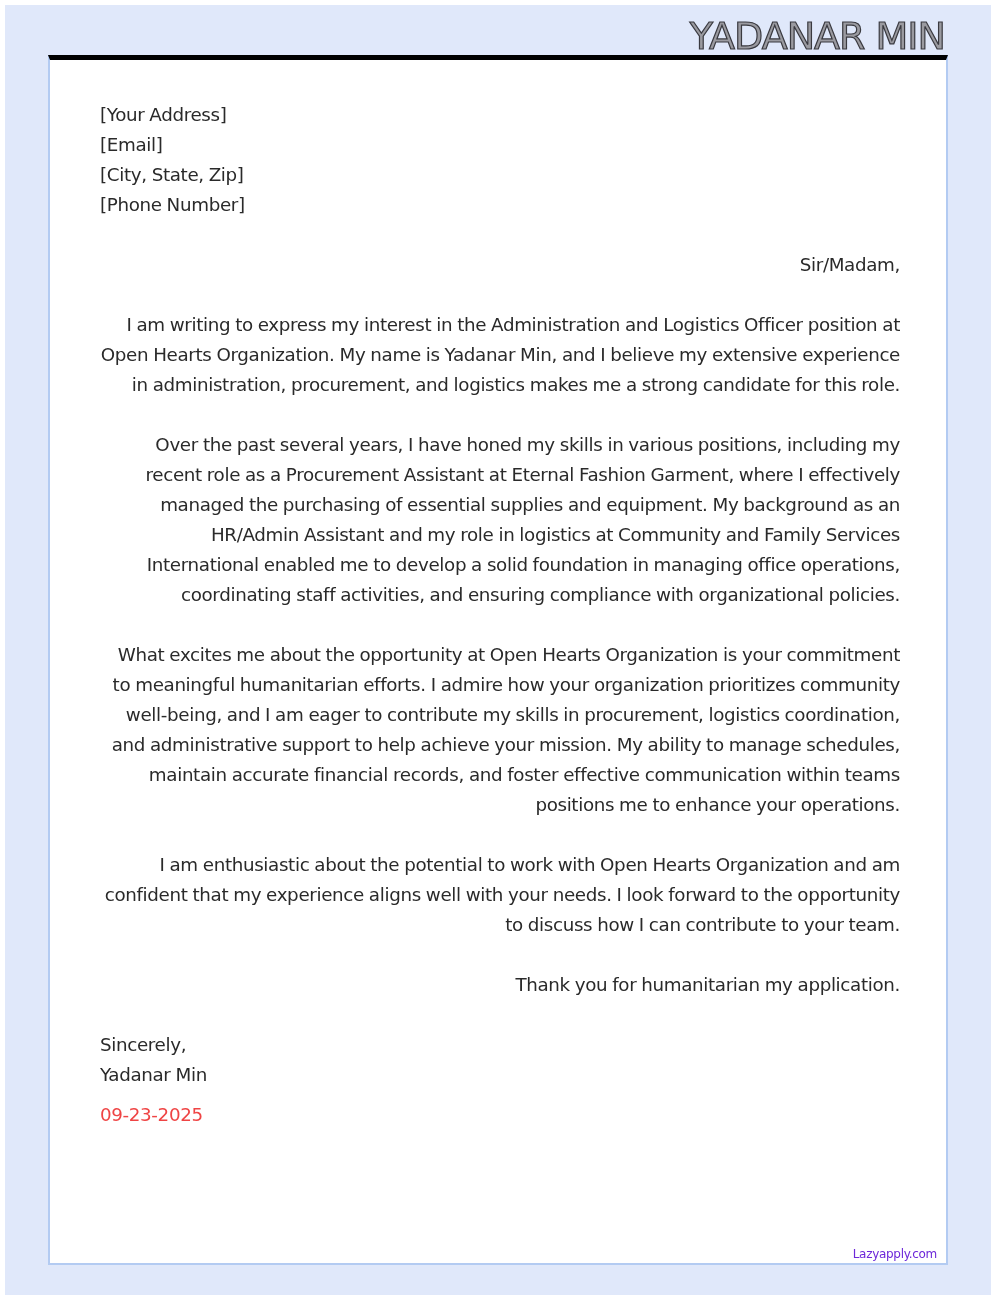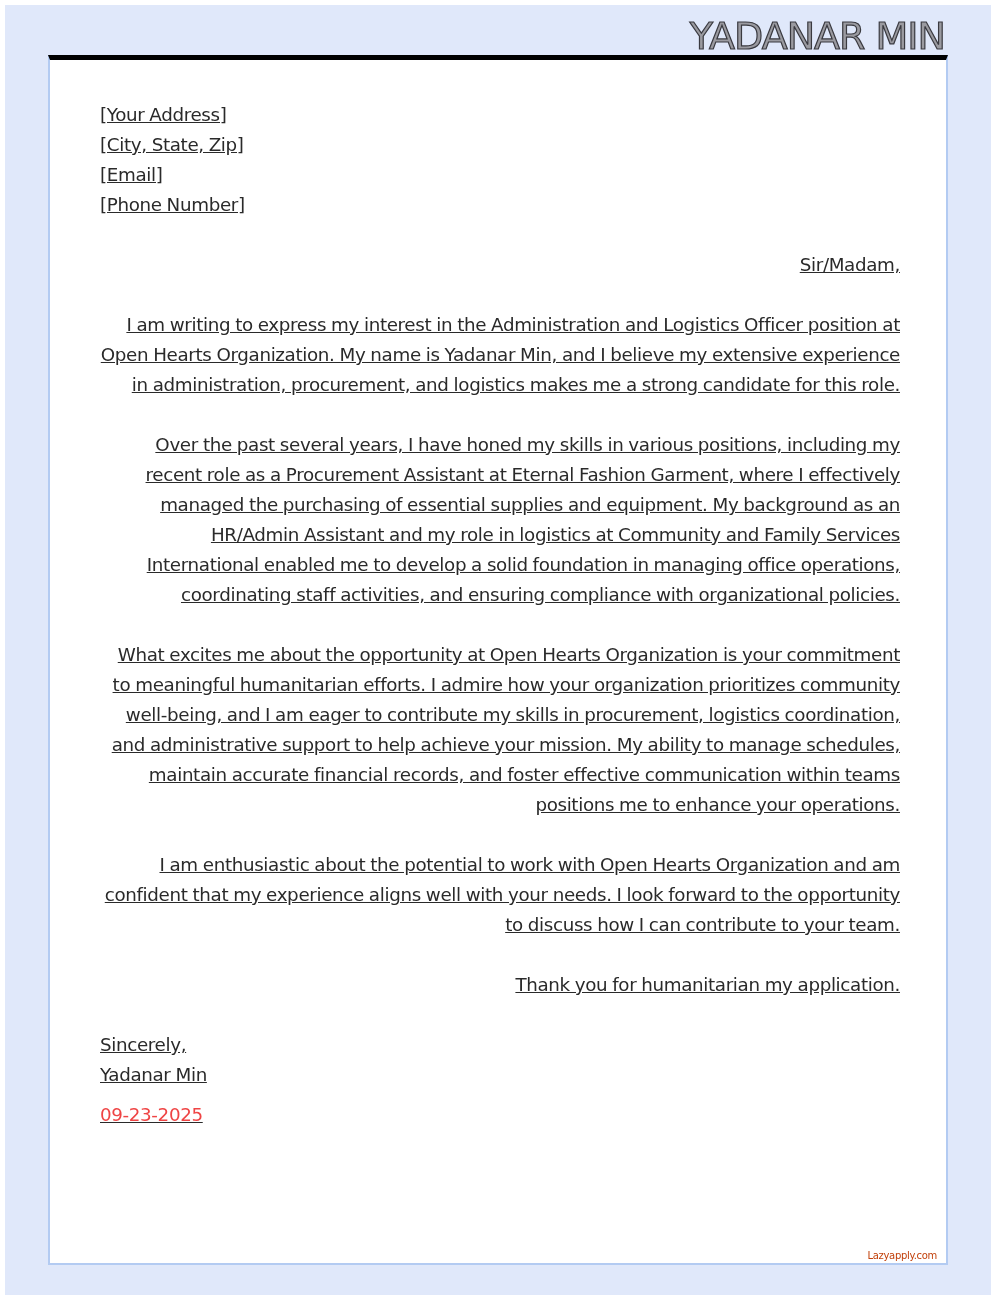--- a/index.html
+++ b/index.html
@@ -51,21 +51,20 @@
       position: absolute;
       left: 50px;
       top: 40px;
       width: 800px;
       font-family: "DejaVu Sans", sans-serif;
       font-size: 18.3px;
       line-height: 30px;
       color: #2a2a2a;
       letter-spacing: -0.35px;
       word-spacing: -0.5px;
-      text-decoration: underline;
     }
     .content p {
       margin: 0 0 30px 0;
       text-align: right;
     }
     .content .line {
       display: block;
     }
     .address-block {
       margin-bottom: 30px;
@@ -76,38 +75,38 @@
     .date-stamp {
       display: block;
       margin-top: 10px;
       color: #ef4444;
     }
     .watermark {
       position: absolute;
       right: 9px;
       bottom: 2px;
       font-family: "DejaVu Sans", sans-serif;
-      font-size: 10px;
+      font-size: 12px;
       letter-spacing: -0.3px;
-      color: #c2410c;
+      color: #6d28d9;
     }
   </style>
 </head>
 <body>
 
 <div class="backdrop"></div>
 
 <div class="header-name">YADANAR MIN</div>
 
 <div class="card">
   <div class="content">
     <div class="address-block">
       <span class="line">[Your Address]</span>
+      <span class="line">[Email]</span>
       <span class="line">[City, State, Zip]</span>
-      <span class="line">[Email]</span>
       <span class="line">[Phone Number]</span>
     </div>
 
     <p>Sir/Madam,</p>
 
     <p>I am writing to express my interest in the Administration and Logistics Officer position at Open Hearts Organization. My name is Yadanar Min, and I believe my extensive experience in administration, procurement, and logistics makes me a strong candidate for this role.</p>
     <p>Over the past several years, I have honed my skills in various positions, including my recent role as a Procurement Assistant at Eternal Fashion Garment, where I effectively managed the purchasing of essential supplies and equipment. My background as an HR/Admin Assistant and my role in logistics at Community and Family Services International enabled me to develop a solid foundation in managing office operations, coordinating staff activities, and ensuring compliance with organizational policies.</p>
     <p>What excites me about the opportunity at Open Hearts Organization is your commitment to meaningful humanitarian efforts. I admire how your organization prioritizes community well-being, and I am eager to contribute my skills in procurement, logistics coordination, and administrative support to help achieve your mission. My ability to manage schedules, maintain accurate financial records, and foster effective communication within teams positions me to enhance your operations.</p>
     <p>I am enthusiastic about the potential to work with Open Hearts Organization and am confident that my experience aligns well with your needs. I look forward to the opportunity to discuss how I can contribute to your team.</p>
     <p>Thank you for humanitarian my application.</p>

